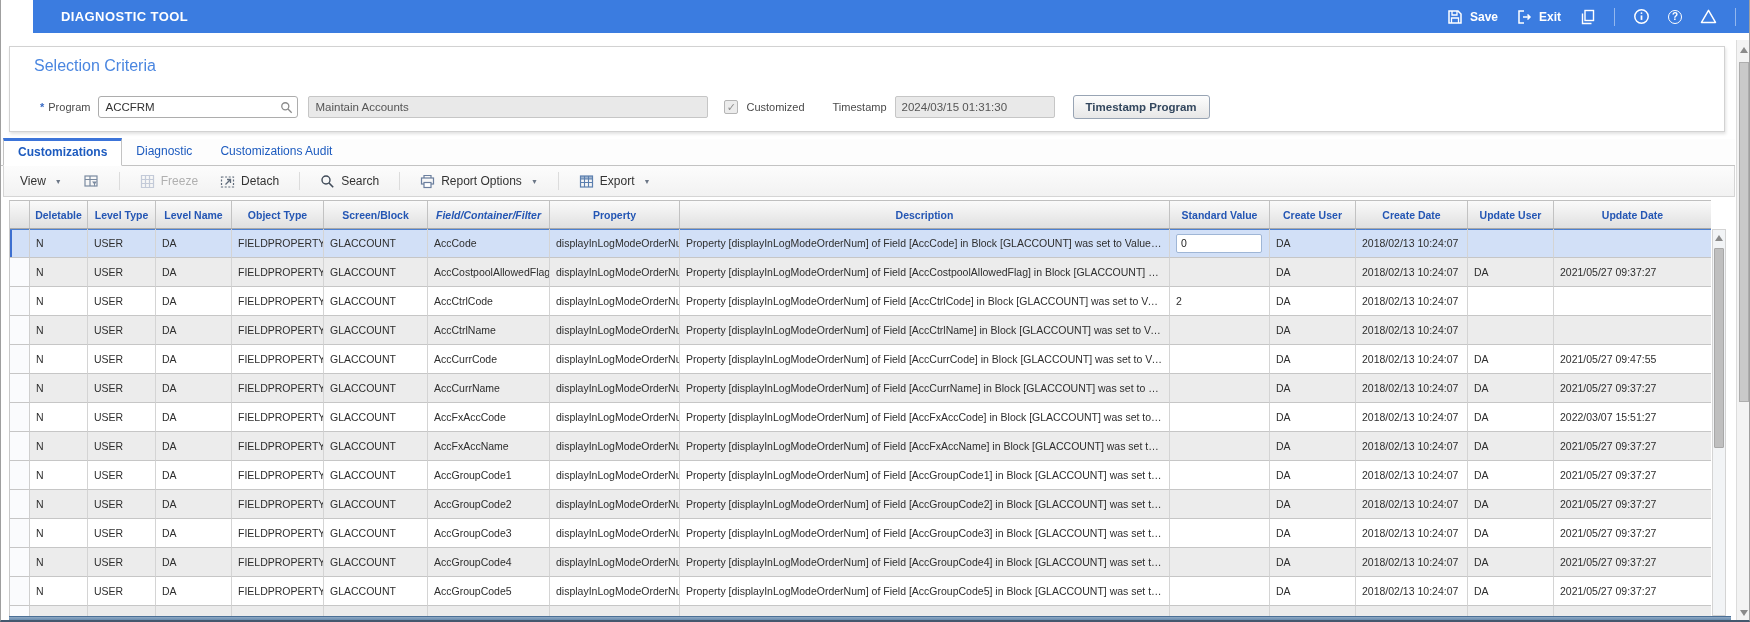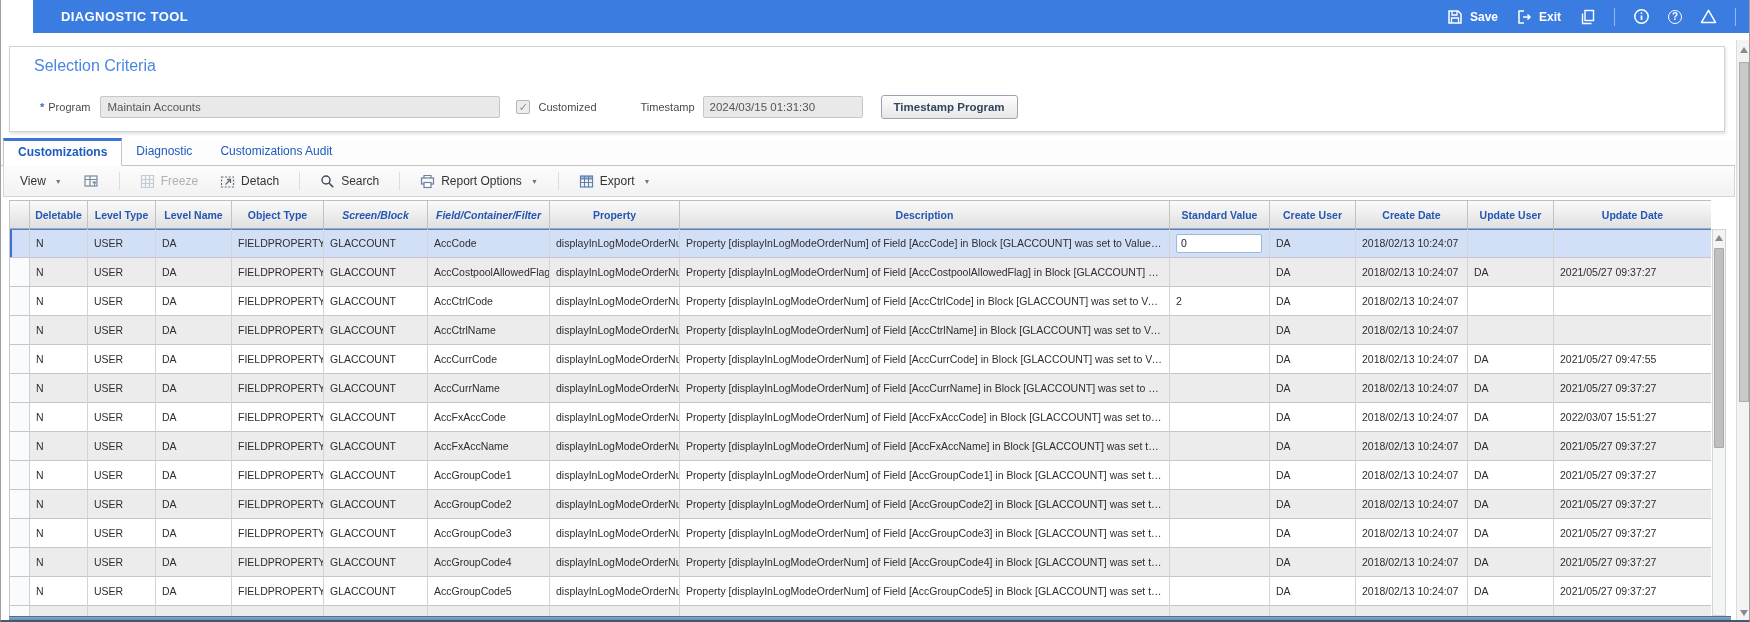--- a/index.html
+++ b/index.html
@@ -28,21 +28,21 @@
   .inp-wrap{position:relative;margin-left:8px;}
   .inp{width:200px;height:22px;border:1px solid #adadad;border-radius:3px;font-size:11.5px;
        font-family:inherit;color:#333;padding:0 22px 0 6px;}
   .mag-btn{position:absolute;right:4px;top:4px;width:15px;height:15px;display:flex;align-items:center;justify-content:center;cursor:pointer;}
   .dis-field{height:22px;border:1px solid #c6c6c6;border-radius:2px;background:#e9e9e9;color:#555;
              font-size:11.5px;font-family:inherit;padding:0 6px;display:flex;align-items:center;}
   .w400{width:400px;margin-left:10px;}
   .w160{width:160px;margin-left:8px;}
   .chk{width:14px;height:14px;background:#ececec;border:1px solid #b5b5b5;border-radius:2px;margin-left:16px;
        display:flex;align-items:center;justify-content:center;color:#8f8f8f;font-size:11px;font-weight:bold;line-height:1;}
-  .gap10{margin-left:8px;} .gap28{margin-left:44px;}
+  .gap10{margin-left:8px;} .gap28{margin-left:28px;}
   .ts-btn{margin-left:18px;height:24px;padding:0 12px;border:1px solid #98a4b4;border-radius:3px;
           background:linear-gradient(#fdfdfd,#e7e7e7);font-size:11.5px;font-weight:bold;color:#33475e;
           font-family:inherit;cursor:pointer;}
   
   .tabstrip{position:absolute;left:0;top:139px;width:1734px;height:27px;display:flex;align-items:flex-end;
             border-bottom:1px solid #c3c3c3;background:#fdfdfd;padding-left:2px;}
   .tab{font-size:12px;color:#1d5bbf;padding:0 14px;height:26px;line-height:24px;cursor:pointer;}
   .tab.active{font-weight:bold;background:#fff;border:1px solid #c3c3c3;border-bottom:1px solid #fff;
               border-top:3px solid #3c74d9;margin-bottom:-1px;height:28px;line-height:23px;}
   
@@ -134,20 +134,29 @@
           </svg>
       </span>
     </div>
   </div>
 
   <div class="panel">
     <div class="panel-title">Selection Criteria</div>
     <div class="form-row">
       <span class="req">*</span>
       <span class="flabel">Program</span>
+      <span class="inp-wrap">
+        <input class="inp" value="ACCFRM" style="">
+        <span class="mag-btn">
+          <svg width="13" height="13" viewBox="0 0 14 14">
+              <circle cx="5.7" cy="5.7" r="3.8" fill="none" stroke="#8a8a8a" stroke-width="1.4"></circle>
+              <path d="M8.6 8.6L12.6 12.6" stroke="#8a8a8a" stroke-width="1.4"></path>
+            </svg>
+        </span>
+      </span>
       <span class="dis-field w400">Maintain Accounts</span>
       <span class="chk">✓</span>
       <span class="flabel gap10">Customized</span>
       <span class="flabel gap28">Timestamp</span>
       <span class="dis-field w160">2024/03/15 01:31:30</span>
       <button class="ts-btn">Timestamp Program</button>
     </div>
   </div>
 
   <div class="tabstrip">
@@ -212,21 +221,21 @@
     </div>
   </div>
 
   <div class="grid">
     <div class="g-head">
         <div class="g-hcell" style="width: 20px;"></div>
         <div class="g-hcell" style="width: 58px;">Deletable</div>
         <div class="g-hcell" style="width: 68px;">Level Type</div>
         <div class="g-hcell" style="width: 76px;">Level Name</div>
         <div class="g-hcell" style="width: 92px;">Object Type</div>
-        <div class="g-hcell" style="width: 104px; font-style: italic;">Screen/Block</div>
+        <div class="g-hcell" style="width: 104px;">Screen/Block</div>
         <div class="g-hcell" style="width: 122px; font-style: italic;">Field/Container/Filter</div>
         <div class="g-hcell" style="width: 130px;">Property</div>
         <div class="g-hcell" style="width: 490px;">Description</div>
         <div class="g-hcell" style="width: 100px;">Standard Value</div>
         <div class="g-hcell" style="width: 86px;">Create User</div>
         <div class="g-hcell" style="width: 112px;">Create Date</div>
         <div class="g-hcell" style="width: 86px;">Update User</div>
         <div class="g-hcell" style="width: 158px;">Update Date</div>
       </div>
     <div class="g-body">

